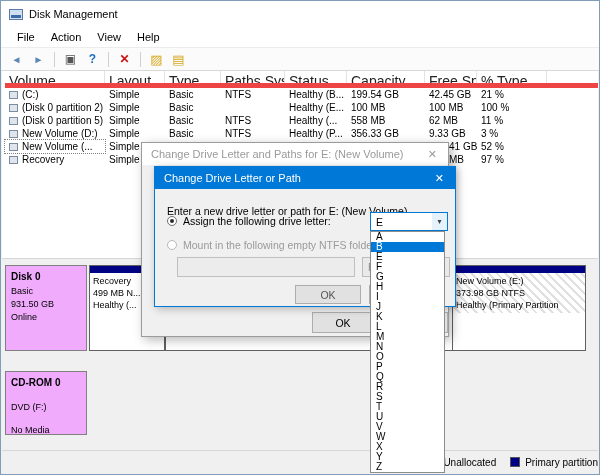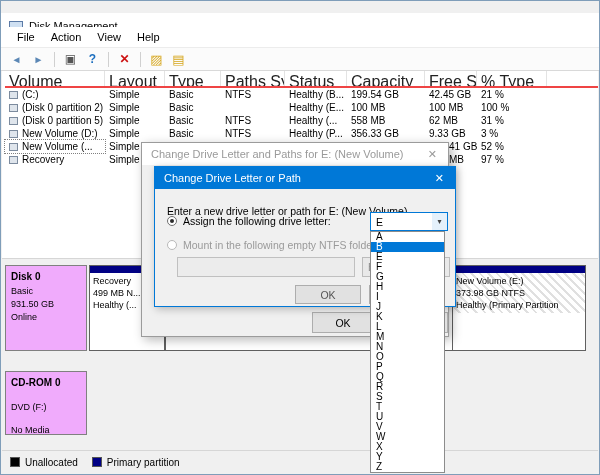--- a/index.html
+++ b/index.html
@@ -1,42 +1,42 @@
 <!DOCTYPE html>
 <html style="--accent: #0078d7; --primary-partition: #000084; --unallocated: #000000;"><head>
 <meta charset="utf-8">
 <style>
   * { margin:0; padding:0; box-sizing:border-box; }
   html,body { width:600px; height:475px; }
   body { font-family:"Liberation Sans", sans-serif; background:#fff; position:relative; overflow:hidden; cursor:default; }
   .window { position:absolute; inset:0; background:#f0f0f0; border:1px solid #7f9db9; }
 
   
-  .titlebar { position:absolute; left:0; top:12px; right:0; height:26px; background:#fff; display:flex; align-items:center; padding-left:8px; gap:6px;text-align:center; }
+  .titlebar { position:absolute; left:0; top:0; right:0; height:26px; background:#fff; display:flex; align-items:center; padding-left:8px; gap:6px;text-align:center; }
   .app-icon { width:14px; height:11px; background:#cfe0f2; border:1px solid #5b7aa6; position:relative; }
   .app-icon::after { content:""; position:absolute; left:1px; right:1px; bottom:1px; height:3px; background:#3c6ea5; }
   .title-text { font-size:11px; color:#000; }
 
   
   .menubar { position:absolute; left:0; top:26px; right:0; height:20px; background:#fff; display:flex; align-items:center; font-size:11px;padding-left:8px; }
   .menu-item { padding:3px 8px; }
 
   
   .toolbar { position:absolute; left:0; top:46px; right:0; height:24px; background:#fbfbfb; border-top:1px solid #ececec; border-bottom:1px solid #d9d9d9; display:flex; align-items:center; padding-left:6px; gap:3px; }
   .tb-icon { width:19px; height:19px; display:flex; align-items:center; justify-content:center; font-size:11px; }
   .tb-sep { width:1px; height:15px; background:#d0d0d0; margin:0 3px; }
   .c-nav { color:#5b87b5; font-size:10px; }
   .c-win { color:#555; font-size:12px; }
   .c-help { color:#1d6fbf; font-weight:bold; font-size:12px; }
   .c-del { color:#cc1111; font-weight:bold; font-size:12px; }
   .c-folder { color:#d6a61c; font-size:13px; }
 
   
   .volume-table { position:absolute; left:1px; top:70px; right:1px; height:187px; background:#fff; padding-left:3px; }
-  .vt-header { display:flex; height:17px; font-size:16px; color:#222; border-bottom:2px solid #ef4444; }
+  .vt-header { display:flex; height:17px; font-size:14px; color:#222; border-bottom:5px solid #ef4444; }
   .vt-hcell { border-right:1px solid #e3e3e3; padding:2px 4px; white-space:nowrap; overflow:hidden; }
   .vt-row { display:flex; height:13px; font-size:10px; align-items:center; color:#000; }
   .vt-cell { padding:0 4px; white-space:nowrap; overflow:hidden; height:13px; line-height:13px; }
   .w-vol{width:100px;} .w-lay{width:60px;} .w-type{width:56px;} .w-fs{width:64px;}
   .w-stat{width:62px;} .w-cap{width:78px;} .w-free{width:52px;} .w-pct{width:70px;} .w-fill{flex:1;border-right:none;}
   .vol { display:flex; align-items:center; }
   .vol-icon { display:inline-block; width:9px; height:8px; background:#dfe5ec; border:1px solid #7c8b9e; margin-right:4px; flex:0 0 auto; }
   .focus-cell { outline:1px dotted #808080; }
   .pad-free { padding-left:24px; }
 
@@ -50,21 +50,21 @@
   .cd-gap { margin-top:10px; }
   .part { position:absolute; top:0; height:100%; background:#fff; border:1px solid #606060; overflow:hidden; }
   .part-strip { height:7px; background:var(--primary-partition,#000084); }
   .ptext { padding:2px 3px; font-size:9px; line-height:1.35; white-space:nowrap; }
   .part-recovery { left:84px; width:76px; }
   .part-middle { left:160px; width:296px; }
   .part-evol { left:447px; width:134px; }
   .hatch { background-image:repeating-linear-gradient(45deg,#ffffff 0 4px,#e0e0e0 4px 6px); }
 
   
-  .legend { position:absolute; left:1px; right:1px; bottom:1px; height:23px; background:#f0f0f0; border-top:1px solid #d6d6d6; display:flex; align-items:center; gap:14px; padding-left:8px; font-size:10px; }
+  .legend { position:absolute; left:1px; right:1px; bottom:1px; height:23px; background:#f0f0f0; border-top:1px solid #d6d6d6; display:flex; align-items:center; gap:14px; padding-left:8px; font-size:10px;justify-content:flex-end; }
   .leg-item { display:flex; align-items:center; gap:5px; }
   .leg-swatch { width:10px; height:10px; border:1px solid #555; }
   .sw-unalloc { background:var(--unallocated,#000); }
   .sw-primary { background:var(--primary-partition,#000084); }
 
   
   .dlg-outer { position:absolute; left:140px; top:141px; width:308px; height:195px; background:#f0f0f0; border:1px solid #9b9b9b; box-shadow:3px 3px 10px rgba(0,0,0,.28); z-index:20; }
   .dtitle { height:22px; background:#fff; display:flex; align-items:center; padding:0 9px; font-size:11px; color:#9a9a9a; white-space:nowrap; overflow:hidden; }
   .dclose-outer { margin-left:auto; color:#9a9a9a; font-size:11px; padding:0 2px; }
   .btn { background:#e1e1e1; border:1px solid #adadad; font-size:10.5px; display:flex; align-items:center; justify-content:center; color:#000; }
@@ -169,21 +169,21 @@
       <div class="vt-cell w-vol vol">
           <span class="vol-icon"></span>
           <span>(Disk 0 partition 5)</span>
         </div>
       <div class="vt-cell w-lay">Simple</div>
       <div class="vt-cell w-type">Basic</div>
       <div class="vt-cell w-fs">NTFS</div>
       <div class="vt-cell w-stat">Healthy (...</div>
       <div class="vt-cell w-cap">558 MB</div>
       <div class="vt-cell w-free">62 MB</div>
-      <div class="vt-cell w-pct">31 %</div>
+      <div class="vt-cell w-pct">11 %</div>
     </div>
 
     <div class="vt-row">
       <div class="vt-cell w-vol vol">
           <span class="vol-icon"></span>
           <span>New Volume (D:)</span>
         </div>
       <div class="vt-cell w-lay">Simple</div>
       <div class="vt-cell w-type">Basic</div>
       <div class="vt-cell w-fs">NTFS</div>

